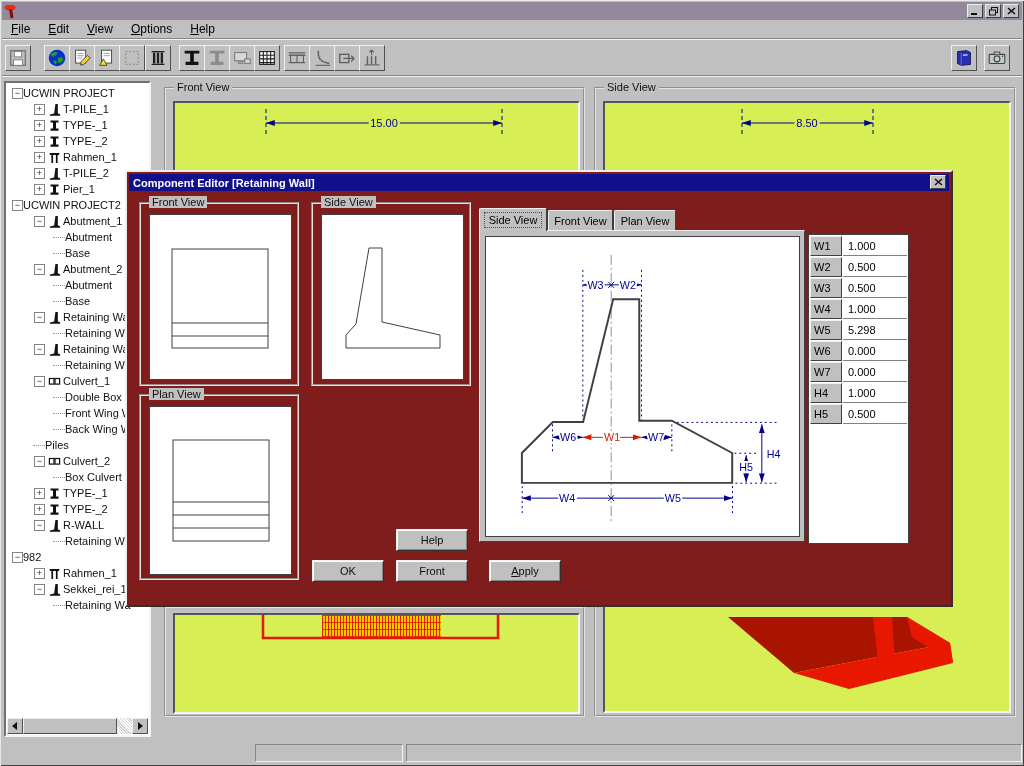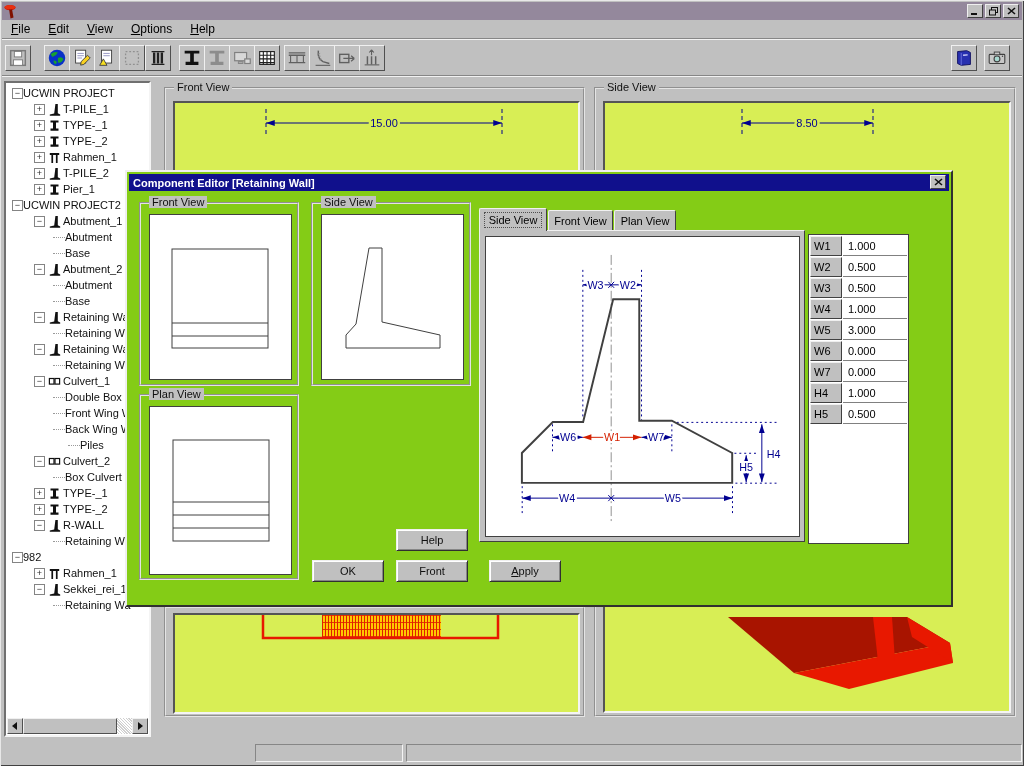--- a/index.html
+++ b/index.html
@@ -58,21 +58,21 @@
 
   
   .gframe { position:absolute; border:2px groove #e4e4e4; }
   .glabel { position:absolute; top:-8px; left:8px; background:#c0c0c0; padding:0 3px; font-size:11px; color:#101010; }
   .gcanvas { position:absolute; background:var(--c-green); overflow:hidden;
              border-top:2px solid #555; border-left:2px solid #555;
              border-bottom:2px solid #f4f4f4; border-right:2px solid #f4f4f4; }
   .wcanvas { position:absolute; background:#fff; border:1px solid #404040; overflow:hidden; }
 
   
-  .dialog { position:absolute; left:125px; top:170px; width:828px; height:437px; background:#84cc16;
+  .dialog { position:absolute; left:125px; top:170px; width:828px; height:437px; background:#7f1d1d;
             border-top:2px solid #efefef; border-left:2px solid #efefef;
             border-right:2px solid #303030; border-bottom:2px solid #303030; z-index:10; }
   .dtitle { position:absolute; left:2px; top:2px; right:2px; height:17px; background:var(--c-dialogtitle);
             display:flex; align-items:center; }
   .dtitle .dtext { color:#fff; font-size:11px; font-weight:bold; padding-left:4px; }
   .dclose { position:absolute; right:3px; top:1px; width:16px; height:14px; background:#c0c0c0;
             border-top:1px solid #efefef; border-left:1px solid #efefef;
             border-right:1px solid #404040; border-bottom:1px solid #404040;
             display:flex; align-items:center; justify-content:center; }
 
@@ -426,21 +426,21 @@
           <span class="tlabel">Double Box C</span>
         </div>
         <div class="trow" style="padding-left: 46px;">
           <span class="stub"></span>
           <span class="tlabel">Front Wing W</span>
         </div>
         <div class="trow" style="padding-left: 46px;">
           <span class="stub"></span>
           <span class="tlabel">Back Wing W</span>
         </div>
-        <div class="trow" style="padding-left: 61px;">
+        <div class="trow" style="padding-left: 26px;">
           <span class="stub"></span>
           <span class="tlabel">Piles</span>
         </div>
         <div class="trow" style="padding-left: 27px;">
           <span class="expand">−</span>
           <span class="ticon"><svg viewBox="0 0 13 13">
               <g fill="none" stroke="#101010" stroke-width="1.2">
                 <rect x="1.4" y="3.5" width="4.6" height="5.6"></rect>
                 <rect x="7" y="3.5" width="4.6" height="5.6"></rect>
               </g>
@@ -684,21 +684,21 @@
     <div class="ptable" style="left:681px; top:62px; width:101px; height:310px;" id="ptable">
         <div class="prow-h" style="top: 1px;">W1</div>
         <div class="prow-v" style="top: 1px;">1.000</div>
         <div class="prow-h" style="top: 22px;">W2</div>
         <div class="prow-v" style="top: 22px;">0.500</div>
         <div class="prow-h" style="top: 43px;">W3</div>
         <div class="prow-v" style="top: 43px;">0.500</div>
         <div class="prow-h" style="top: 64px;">W4</div>
         <div class="prow-v" style="top: 64px;">1.000</div>
         <div class="prow-h" style="top: 85px;">W5</div>
-        <div class="prow-v" style="top: 85px;">3.000</div>
+        <div class="prow-v" style="top: 85px;">5.298</div>
         <div class="prow-h" style="top: 106px;">W6</div>
         <div class="prow-v" style="top: 106px;">0.000</div>
         <div class="prow-h" style="top: 127px;">W7</div>
         <div class="prow-v" style="top: 127px;">0.000</div>
         <div class="prow-h" style="top: 148px;">H4</div>
         <div class="prow-v" style="top: 148px;">1.000</div>
         <div class="prow-h" style="top: 169px;">H5</div>
         <div class="prow-v" style="top: 169px;">0.500</div>
       </div>
   </div>

